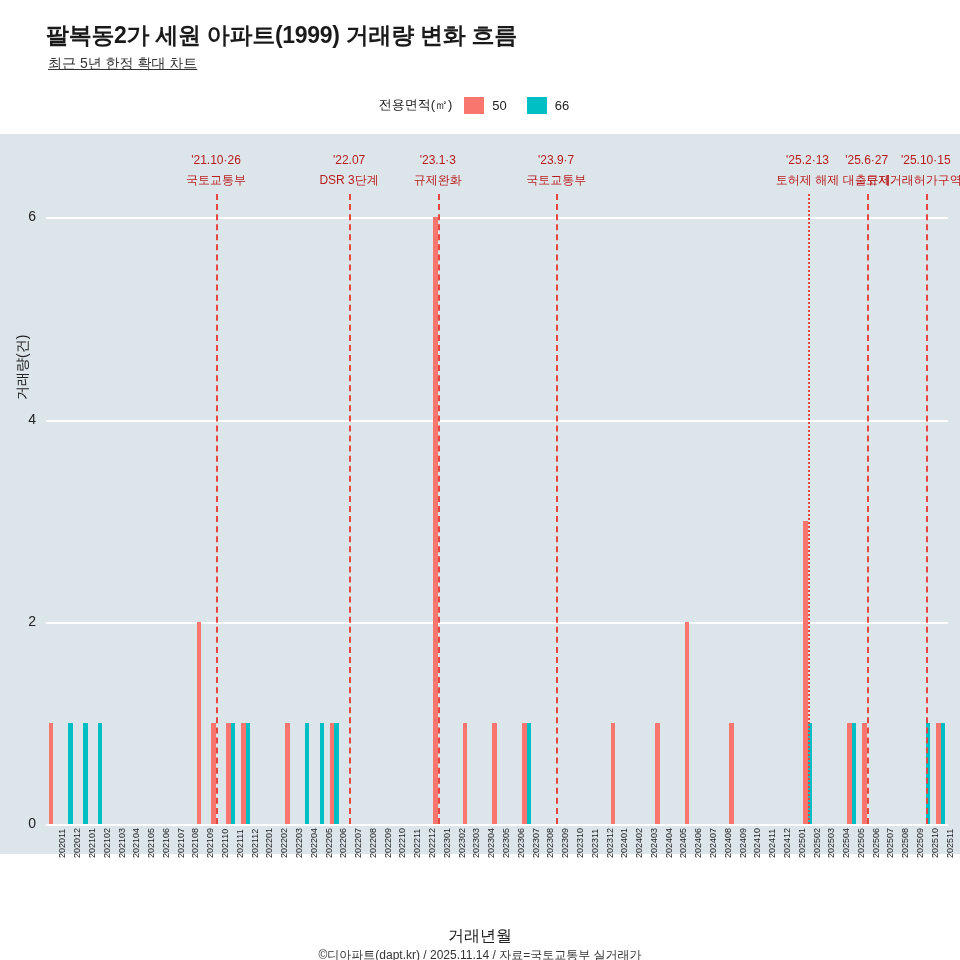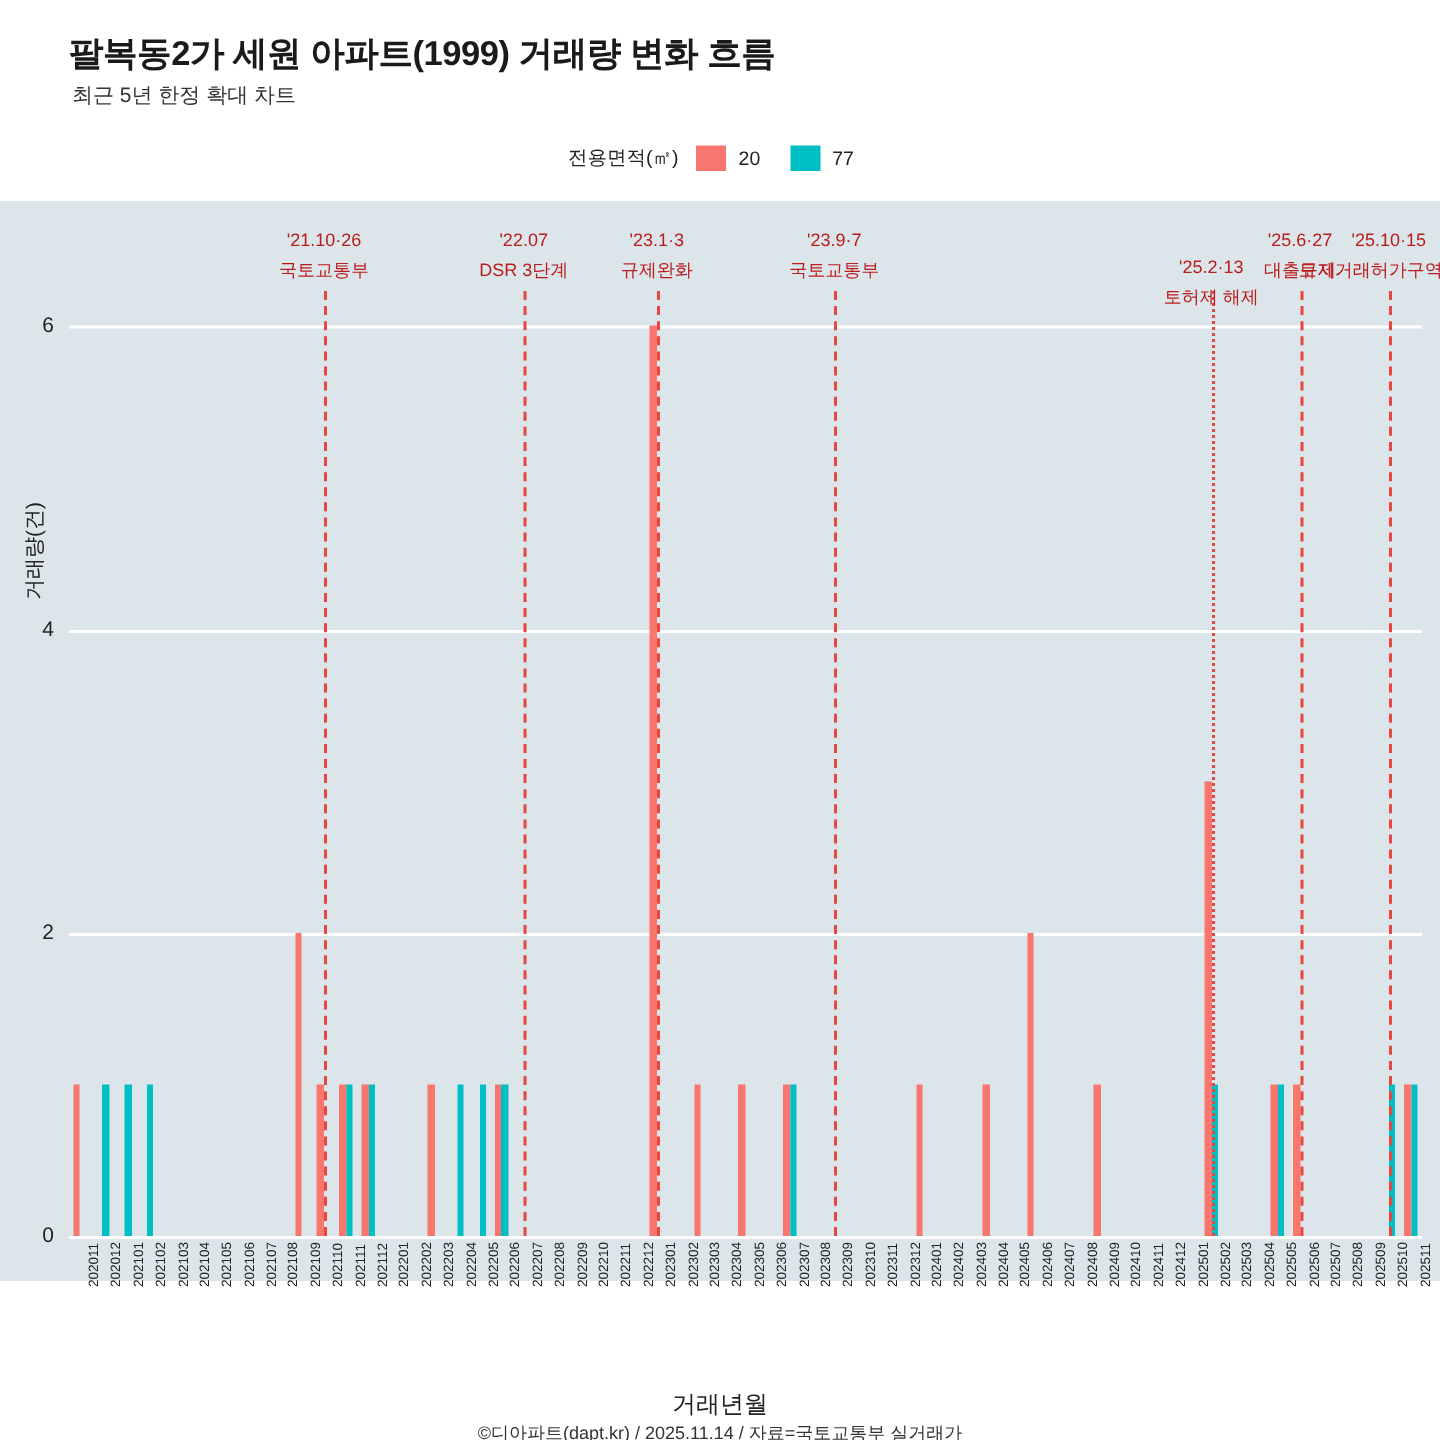--- a/index.html
+++ b/index.html
@@ -30,20 +30,21 @@
     letter-spacing: -0.3px;
     white-space: nowrap;
   }
   .subtitle {
     position: absolute;
     left: 48px;
     top: 55px;
     font-size: 14px;
     color: #333333;
     white-space: nowrap;
+    text-decoration: underline;
   }
   
   .legend {
     position: absolute;
     left: 0;
     top: 96px;
     width: 960px;
     display: flex;
     justify-content: center;
     align-items: center;
@@ -179,23 +180,23 @@
 <body>
 
 <div id="root">
 
   <div class="title">팔복동2가 세원 아파트(1999) 거래량 변화 흐름</div>
   <div class="subtitle">최근 5년 한정 확대 차트</div>
 
   <div class="legend">
     <span class="legend-title">전용면적(㎡)</span>
     <span class="legend-swatch" style="background:#f8766d"></span>
-    <span class="legend-label">20</span>
+    <span class="legend-label">50</span>
     <span class="legend-swatch" style="background:#00bfc4"></span>
-    <span class="legend-label">77</span>
+    <span class="legend-label">66</span>
   </div>
 
   <div id="plot">
     <div id="axes">
         <div class="gridline" style="top: 690px;"></div>
         <div class="gridline" style="top: 487.812px;"></div>
         <div class="gridline" style="top: 285.625px;"></div>
         <div class="gridline" style="top: 83.4375px;"></div>
       </div>
     <div class="bars-layer" id="bars-layer">
@@ -247,21 +248,21 @@
         <div class="event-label" style="left: 437.852px; top: 18px;">
           <span class="l1">'23.1·3</span>
           <span class="l2">규제완화</span>
         </div>
         <div class="event-line" style="left: 556.148px;"></div>
         <div class="event-label" style="left: 556.148px; top: 18px;">
           <span class="l1">'23.9·7</span>
           <span class="l2">국토교통부</span>
         </div>
         <div class="event-line dotted" style="left: 807.525px;"></div>
-        <div class="event-label" style="left: 807.525px; top: 18px; margin-top: 18px;">
+        <div class="event-label" style="left: 807.525px; top: 18px;">
           <span class="l1">'25.2·13</span>
           <span class="l2">토허제 해제</span>
         </div>
         <div class="event-line" style="left: 866.672px;"></div>
         <div class="event-label" style="left: 866.672px; top: 18px;">
           <span class="l1">'25.6·27</span>
           <span class="l2">대출규제</span>
         </div>
         <div class="event-line" style="left: 925.82px;"></div>
         <div class="event-label" style="left: 925.82px; top: 18px;">

